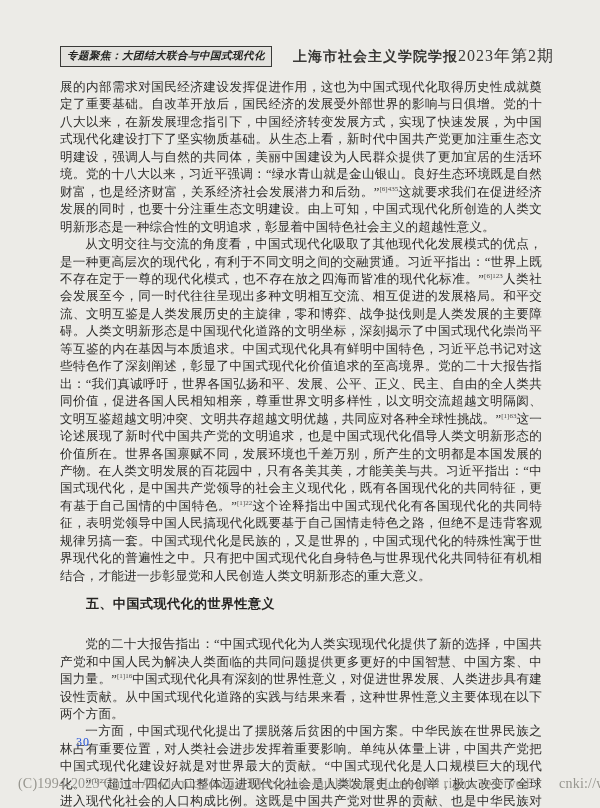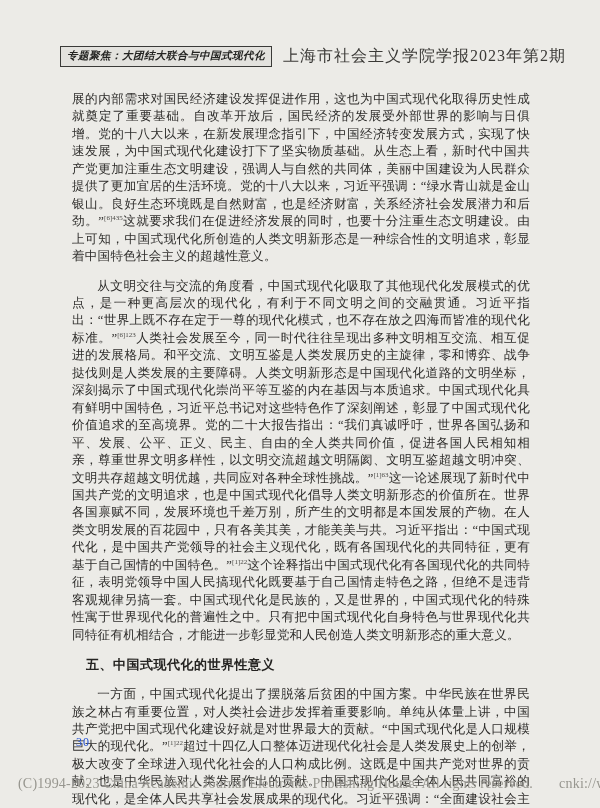--- a/index.html
+++ b/index.html
@@ -26,49 +26,50 @@
     background:#e3e2de;
     padding:2px 6px 3px 6px;
     font-weight:bold;
     font-style:italic;
     font-size:10.5px;
     letter-spacing:0.5px;
     color:#242422;
     white-space:nowrap;
   }
   .journal {
-    font-size:16px; color:#3a3936; letter-spacing:1px;
-    margin-left:3px; flex:1; text-align:left; padding-left:8px;
+    font-size:14px; color:#3a3936; letter-spacing:1px;
+    margin-left:13px; flex:1; text-align:left; padding-left:8px;
     white-space:nowrap;
+    font-weight:bold;
   }
   .issue {
     font-size:16px; color:#3a3936; letter-spacing:1px; white-space:nowrap;
   }
   
   .content {
     position:absolute; top:79px; left:60px; width:482px;
     text-align:justify;
   }
   .content p {
-    margin:12px;
+    margin:0;
     font-size:12.6px;
     line-height:17.45px;
     letter-spacing:0.2px;
     color:#2e2d2b;
   }
   .content p.indent { text-indent:2em; }
   .content sup {
     font-size:7px;
     color:#4a4946;
     letter-spacing:0;
     vertical-align:super;
     line-height:0;
   }
   .content h2.section-heading {
-    margin:10px 0 1px 0;
+    margin:10px 0 23px 0;
     font-family:"Liberation Sans","DejaVu Sans",sans-serif;
     font-size:13px;
     font-weight:bold;
     color:#242321;
     text-indent:2em;
     letter-spacing:0.5px;
   }
   .page-number {
     position:absolute; left:76px; top:735px;
     font-size:12px; color:#1d4ed8; letter-spacing:1px;
@@ -89,20 +90,21 @@
   <div class="header">
     <span class="badge">专题聚焦：大团结大联合与中国式现代化</span>
     <span class="journal">上海市社会主义学院学报</span>
     <span class="issue">2023年第2期</span>
   </div>
 
   <div class="content">
       <p class="">展的内部需求对国民经济建设发挥促进作用，这也为中国式现代化取得历史性成就奠定了重要基础。自改革开放后，国民经济的发展受外部世界的影响与日俱增。党的十八大以来，在新发展理念指引下，中国经济转变发展方式，实现了快速发展，为中国式现代化建设打下了坚实物质基础。从生态上看，新时代中国共产党更加注重生态文明建设，强调人与自然的共同体，美丽中国建设为人民群众提供了更加宜居的生活环境。党的十八大以来，习近平强调：“绿水青山就是金山银山。良好生态环境既是自然财富，也是经济财富，关系经济社会发展潜力和后劲。”<sup>[6]435</sup>这就要求我们在促进经济发展的同时，也要十分注重生态文明建设。由上可知，中国式现代化所创造的人类文明新形态是一种综合性的文明追求，彰显着中国特色社会主义的超越性意义。</p>
       <p class="indent">从文明交往与交流的角度看，中国式现代化吸取了其他现代化发展模式的优点，是一种更高层次的现代化，有利于不同文明之间的交融贯通。习近平指出：“世界上既不存在定于一尊的现代化模式，也不存在放之四海而皆准的现代化标准。”<sup>[6]123</sup>人类社会发展至今，同一时代往往呈现出多种文明相互交流、相互促进的发展格局。和平交流、文明互鉴是人类发展历史的主旋律，零和博弈、战争挞伐则是人类发展的主要障碍。人类文明新形态是中国现代化道路的文明坐标，深刻揭示了中国式现代化崇尚平等互鉴的内在基因与本质追求。中国式现代化具有鲜明中国特色，习近平总书记对这些特色作了深刻阐述，彰显了中国式现代化价值追求的至高境界。党的二十大报告指出：“我们真诚呼吁，世界各国弘扬和平、发展、公平、正义、民主、自由的全人类共同价值，促进各国人民相知相亲，尊重世界文明多样性，以文明交流超越文明隔阂、文明互鉴超越文明冲突、文明共存超越文明优越，共同应对各种全球性挑战。”<sup>[1]63</sup>这一论述展现了新时代中国共产党的文明追求，也是中国式现代化倡导人类文明新形态的价值所在。世界各国禀赋不同，发展环境也千差万别，所产生的文明都是本国发展的产物。在人类文明发展的百花园中，只有各美其美，才能美美与共。习近平指出：“中国式现代化，是中国共产党领导的社会主义现代化，既有各国现代化的共同特征，更有基于自己国情的中国特色。”<sup>[1]22</sup>这个诠释指出中国式现代化有各国现代化的共同特征，表明党领导中国人民搞现代化既要基于自己国情走特色之路，但绝不是违背客观规律另搞一套。中国式现代化是民族的，又是世界的，中国式现代化的特殊性寓于世界现代化的普遍性之中。只有把中国式现代化自身特色与世界现代化共同特征有机相结合，才能进一步彰显党和人民创造人类文明新形态的重大意义。</p>
       <h2 class="section-heading">五、中国式现代化的世界性意义</h2>
+      <p class="indent">党的二十大报告指出：“中国式现代化为人类实现现代化提供了新的选择，中国共产党和中国人民为解决人类面临的共同问题提供更多更好的中国智慧、中国方案、中国力量。”<sup>[1]16</sup>中国式现代化具有深刻的世界性意义，对促进世界发展、人类进步具有建设性贡献。从中国式现代化道路的实践与结果来看，这种世界性意义主要体现在以下两个方面。</p>
       <p class="indent">一方面，中国式现代化提出了摆脱落后贫困的中国方案。中华民族在世界民族之林占有重要位置，对人类社会进步发挥着重要影响。单纯从体量上讲，中国共产党把中国式现代化建设好就是对世界最大的贡献。“中国式现代化是人口规模巨大的现代化。”<sup>[1]22</sup>超过十四亿人口整体迈进现代化社会是人类发展史上的创举，极大改变了全球进入现代化社会的人口构成比例。这既是中国共产党对世界的贡献、也是中华民族对人类发展作出的贡献。中国式现代化是全体人民共同富裕的现代化，是全体人民共享社会发展成果的现代化。习近平强调：“全面建设社会主义现代化，一个地区、一个民族都不能落下。”在实现共同富裕的过程中，中国共产党实现了全面建成小康社会的第一个百年目标，在人类发展史上谱写了摆脱贫困的绚丽篇章。习近平在党的二十大上概括了对党和人民事业具有重大现实意义和深远历史意义的三件大事。其中第三件便是“完成脱贫攻坚、全面建成小康社会</p>
     </div>
 
   <div class="page-number">30</div>
 
   <div class="footer">
     <span>(C)1994-2023 China Academic Journal Electronic Publishing House. All rights reserved.</span>
     <span>cnki://www.cnki.net</span>
   </div>
 

